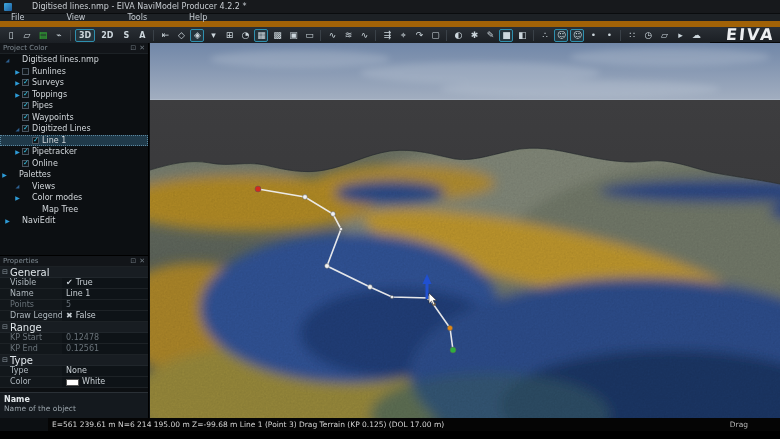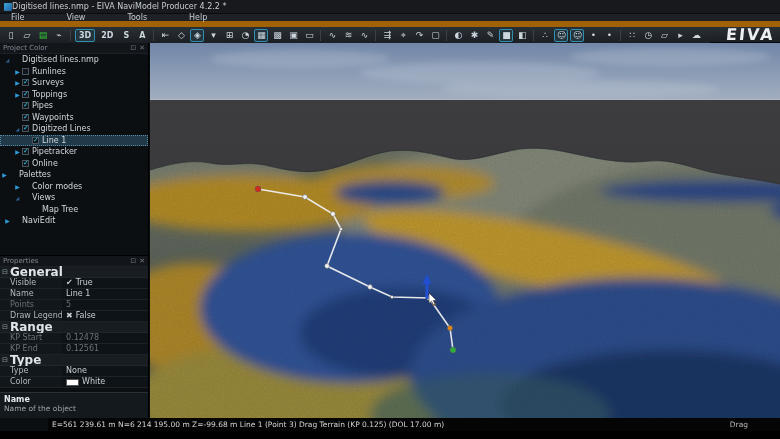--- a/index.html
+++ b/index.html
@@ -1,21 +1,21 @@
 <!DOCTYPE html>
 <html><head>
 <meta charset="utf-8">
 <style>
   html,body{margin:0;padding:0;background:#000;}
   *{box-sizing:border-box;font-family:"DejaVu Sans",sans-serif;}
   #app{position:relative;width:780px;height:439px;background:#0c0f12;overflow:hidden;}
 
   
   #titlebar{position:absolute;left:0;top:0;right:0;height:14px;background:#17191c;color:#c8cdd2;
-    font-size:8px;line-height:14px;padding-left:4px;display:flex;align-items:center;gap:0;border-bottom:1px solid #0a0c0e;}
+    font-size:8px;line-height:14px;padding-left:4px;display:flex;align-items:center;gap:20px;border-bottom:1px solid #0a0c0e;}
   #app-icon{width:8px;height:8px;background:linear-gradient(135deg,#3fa9e0,#1c5d9c);border-radius:1px;flex:0 0 auto;}
   #menubar{position:absolute;left:0;top:14px;right:0;height:13px;background:#1d2125;border-bottom:6px solid #a16207;
     display:flex;align-items:center;padding-left:4px;gap:28px;}
   .menu-item{font-size:8px;color:#c4cad0;padding:0 7px;line-height:12px;cursor:default;}
   #toolbar{position:absolute;left:0;top:27px;right:70px;height:16px;background:linear-gradient(#2a2f35,#1b1f24);
     display:flex;align-items:center;padding-left:3px;overflow:hidden;}
   #toolbar-bg{position:absolute;left:0;top:27px;right:0;height:16px;background:linear-gradient(#2a2f35,#1b1f24);border-bottom:1px solid #060708;}
   .tbtn{display:inline-flex;width:14px;height:13px;align-items:center;justify-content:center;
     font-size:9px;color:#ccd6dc;margin:0 1px;border:1px solid transparent;border-radius:2px;flex:0 0 auto;}
   .tbtn.ttext{width:auto;padding:0 3px;font-size:8px;font-weight:bold;}
@@ -34,21 +34,21 @@
   .tree-row.selected{background:#203a4a;outline:1px dotted #5b87a0;outline-offset:-1px;}
   .tarrow{width:9px;text-align:center;font-size:6px;color:#2e9bd6;flex:0 0 auto;}
   .tarrow.exp{color:#2d5f8f;font-size:5px;}
   .tcheck{width:7px;height:7px;border:1px solid #4a5560;background:#10161a;margin-right:3px;flex:0 0 auto;
     font-size:7px;line-height:5px;color:#38c8ea;text-align:center;}
   .tcheck.none{visibility:hidden;}
 
   #props-section{position:absolute;left:0;top:212px;right:0;bottom:0;background:#0c0f12;border-top:1px solid #000;}
   .prop-sec-hdr{height:11px;background:#181d22;display:flex;align-items:center;border-bottom:1px solid #20262b;}
   .prop-sec-hdr .pm{width:10px;font-size:7px;color:#8a949c;text-align:center;}
-  .prop-sec-hdr .nm{font-size:12px;font-weight:bold;color:#dfe5e9;}
+  .prop-sec-hdr .nm{font-size:10px;font-weight:normal;color:#dfe5e9;}
   .prop-row{height:11px;display:flex;border-bottom:1px solid #1d2226;font-size:8px;line-height:10px;}
   .prop-label{width:62px;padding-left:10px;color:#aeb7bd;background:#12171b;overflow:hidden;white-space:nowrap;}
   .prop-value{flex:1;padding-left:4px;background:#0e1317;color:#c8cfd4;display:flex;align-items:center;gap:3px;white-space:nowrap;}
   .prop-row.dim .prop-label,.prop-row.dim .prop-value{color:#697279;}
   .swatch{display:inline-block;width:13px;height:7px;background:#fff;border:1px solid #555;}
   #prop-desc{position:absolute;left:0;bottom:0;right:0;height:26px;background:#14191e;border-top:1px solid #2a3036;padding:2px 4px;}
   #prop-desc .t{font-size:8px;font-weight:bold;color:#e4e9ec;}
   #prop-desc .d{font-size:7.5px;color:#9aa4ab;}
 
   
@@ -189,28 +189,28 @@
             <span class="tarrow"></span>
             <span class="tcheck">✓</span>
             <span>Online</span>
           </div>
           <div class="tree-row" style="padding-left: 0;">
             <span class="tarrow">▶</span>
             <span class="tcheck none"></span>
             <span>Palettes</span>
           </div>
           <div class="tree-row" style="padding-left: 13px;">
+            <span class="tarrow exp">◢</span>
+            <span class="tcheck none"></span>
+            <span>Views</span>
+          </div>
+          <div class="tree-row" style="padding-left: 13px;">
             <span class="tarrow">▶</span>
             <span class="tcheck none"></span>
             <span>Color modes</span>
-          </div>
-          <div class="tree-row" style="padding-left: 13px;">
-            <span class="tarrow exp">◢</span>
-            <span class="tcheck none"></span>
-            <span>Views</span>
           </div>
           <div class="tree-row" style="padding-left: 23px;">
             <span class="tarrow"></span>
             <span class="tcheck none"></span>
             <span>Map Tree</span>
           </div>
           <div class="tree-row" style="padding-left: 3px;">
             <span class="tarrow">▶</span>
             <span class="tcheck none"></span>
             <span>NaviEdit</span>

